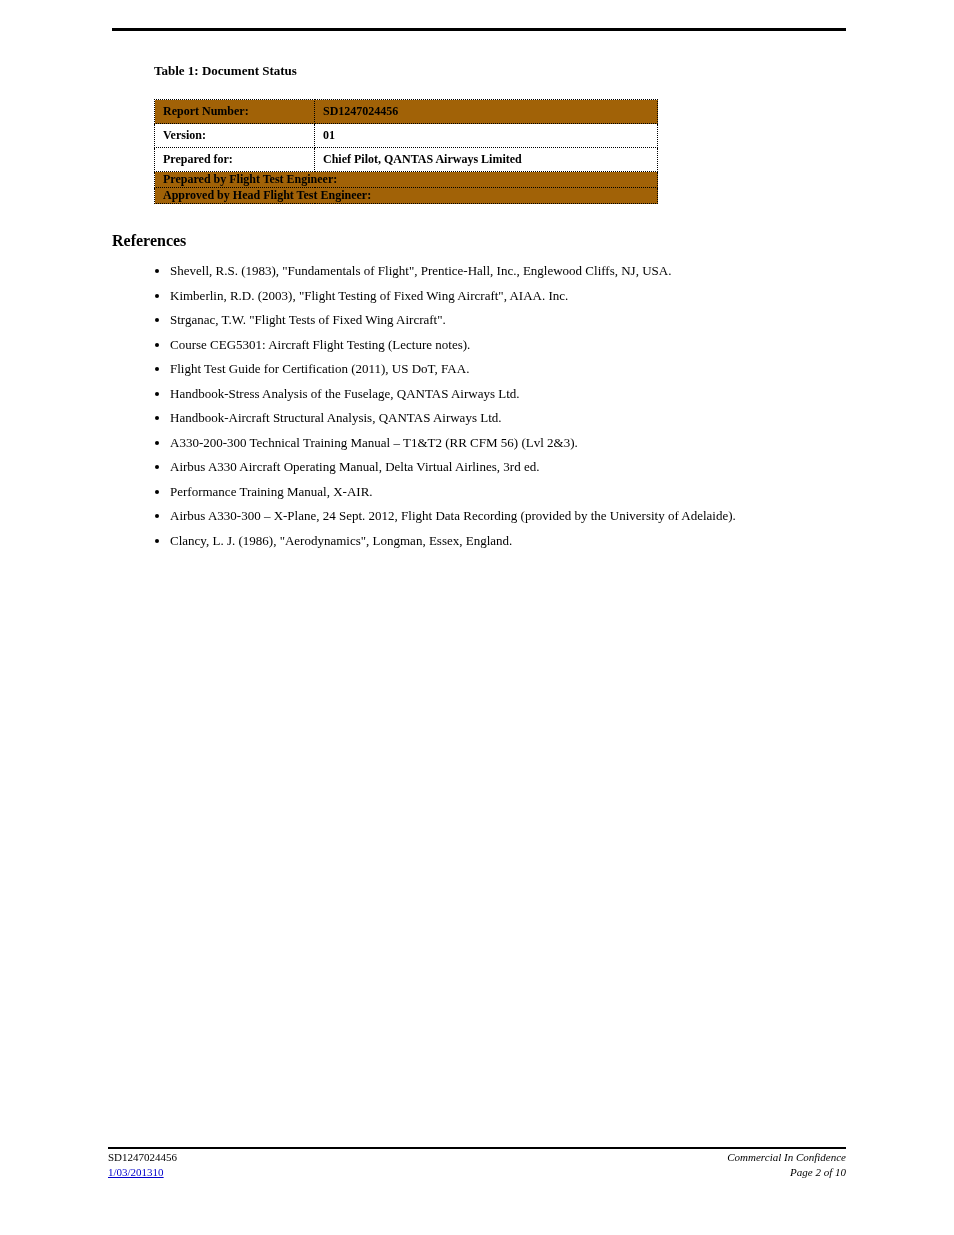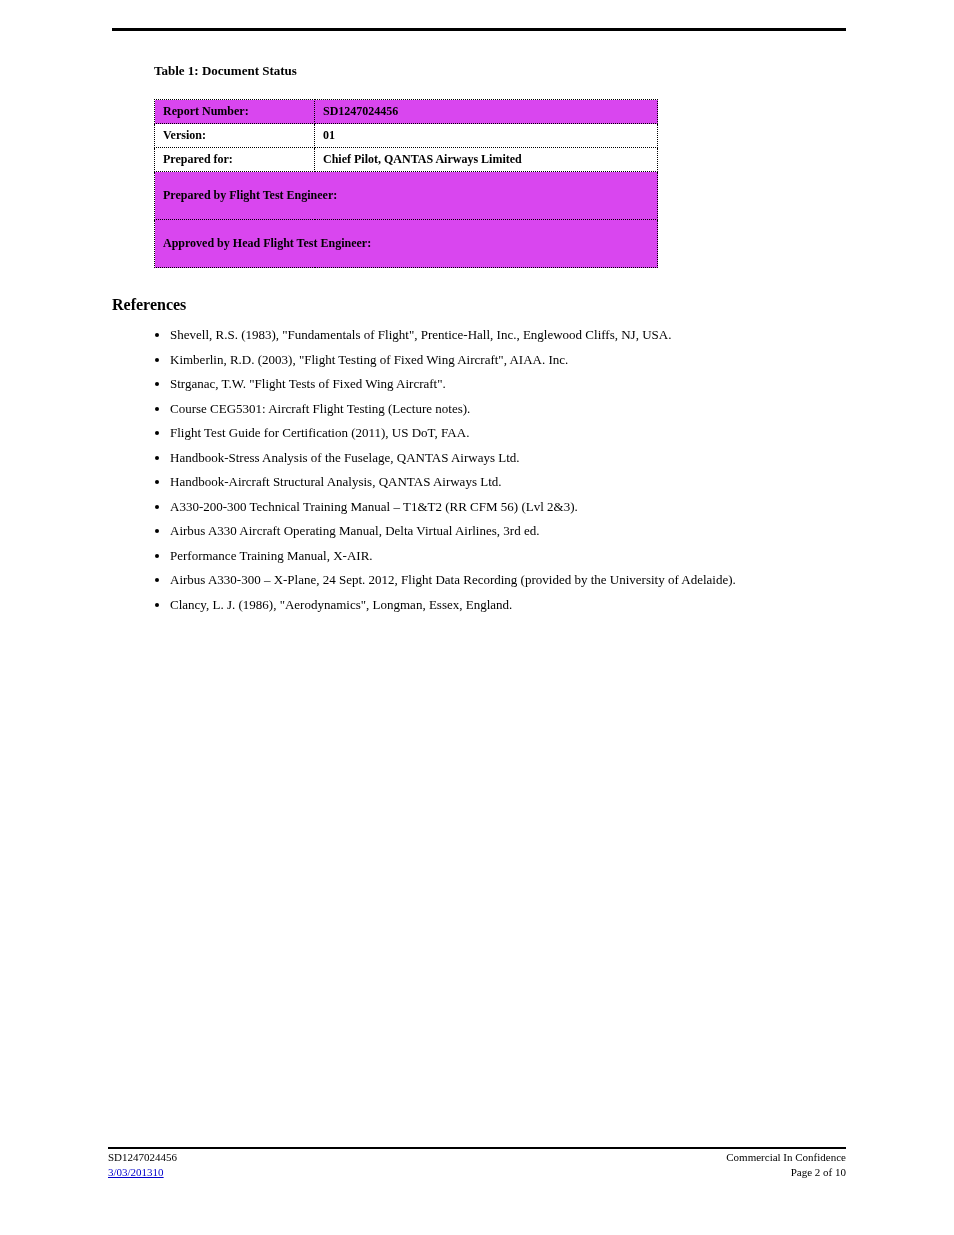--- a/index.html
+++ b/index.html
@@ -31,24 +31,24 @@
     font-size: 12px;
   }
   .status-table td,
   .status-table th {
     border: 1px dotted #000;
     padding: 4px 8px;
     text-align: left;
     vertical-align: top;
     font-weight: bold;
   }
-  .status-table .shaded { background: #d946ef; }
+  .status-table .shaded { background: #a16207; }
   .status-table .col1 { width: 160px; }
   .status-table .bold { font-weight: bold; }
-  .status-table .full-row { padding: 16px 8px; }
+  .status-table .full-row { padding: 0 8px; }
   .section-heading {
     font-size: 16px;
     font-weight: bold;
     margin: 28px 0 12px 0;
   }
   .bullets {
     list-style: disc;
     margin-left: 58px;
     font-size: 13px;
   }
@@ -71,20 +71,21 @@
     line-height: 1.3;
   }
   .footer-left a { color: #0000cc; text-decoration: underline; }
   .footer-right {
     position: absolute;
     right: 108px;
     bottom: 56px;
     font-size: 11px;
     text-align: right;
     line-height: 1.3;
+    font-style: italic;
   }
 </style>
 </head>
 <body>
 
 <div class="page">
 
   <div class="top-rule"></div>
 
   <div class="table-title">Table 1: Document Status</div>
@@ -126,21 +127,21 @@
     <li>Airbus A330 Aircraft Operating Manual, Delta Virtual Airlines, 3rd ed.</li>
     <li>Performance Training Manual, X-AIR.</li>
     <li>Airbus A330-300 – X-Plane, 24 Sept. 2012, Flight Data Recording (provided by the University of Adelaide).</li>
     <li>Clancy, L. J. (1986), "Aerodynamics", Longman, Essex, England.</li>
   </ul>
 
   <div class="bottom-rule"></div>
 
   <div class="footer-left">
     <div>SD1247024456</div>
-    <a href="#">3/03/201310</a>
+    <a href="#">1/03/201310</a>
   </div>
 
   <div class="footer-right">
     <div>Commercial In Confidence</div>
     <div>Page 2 of 10</div>
   </div>
 
 </div>
 
 </body></html>

